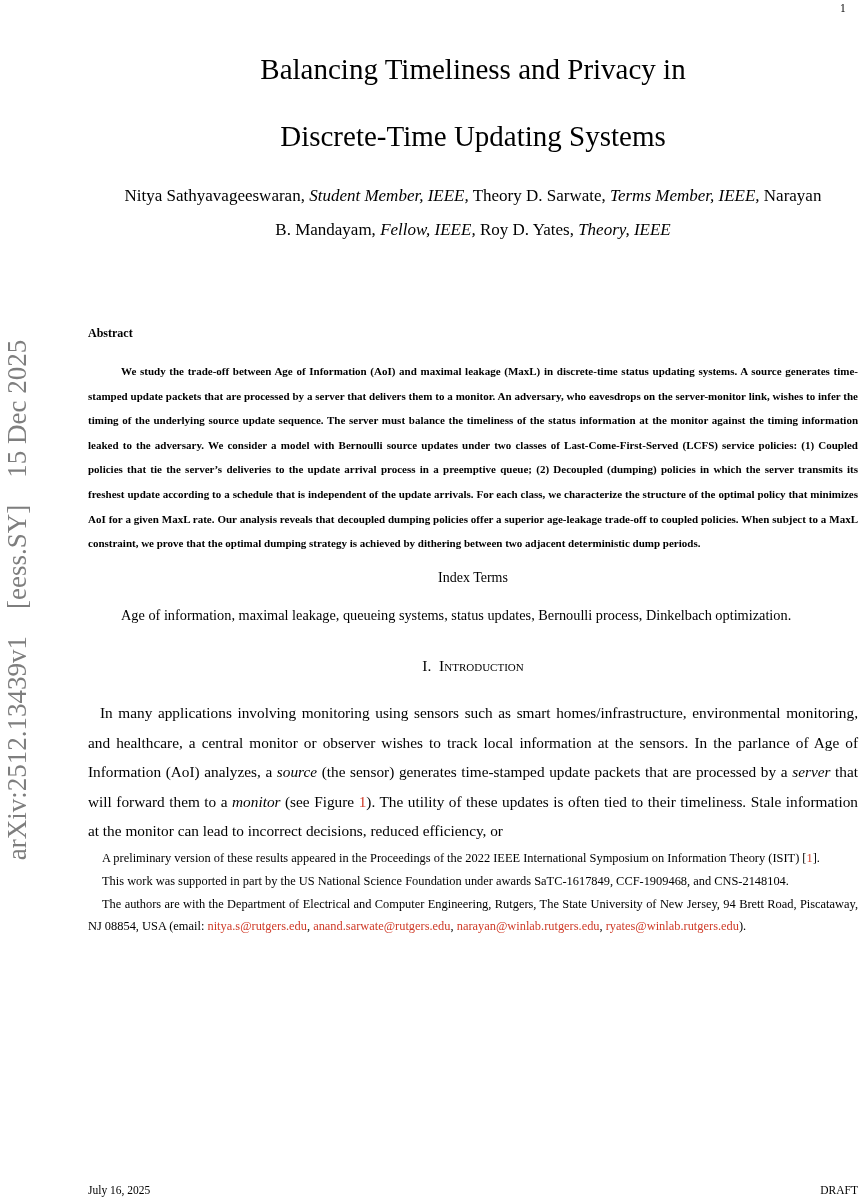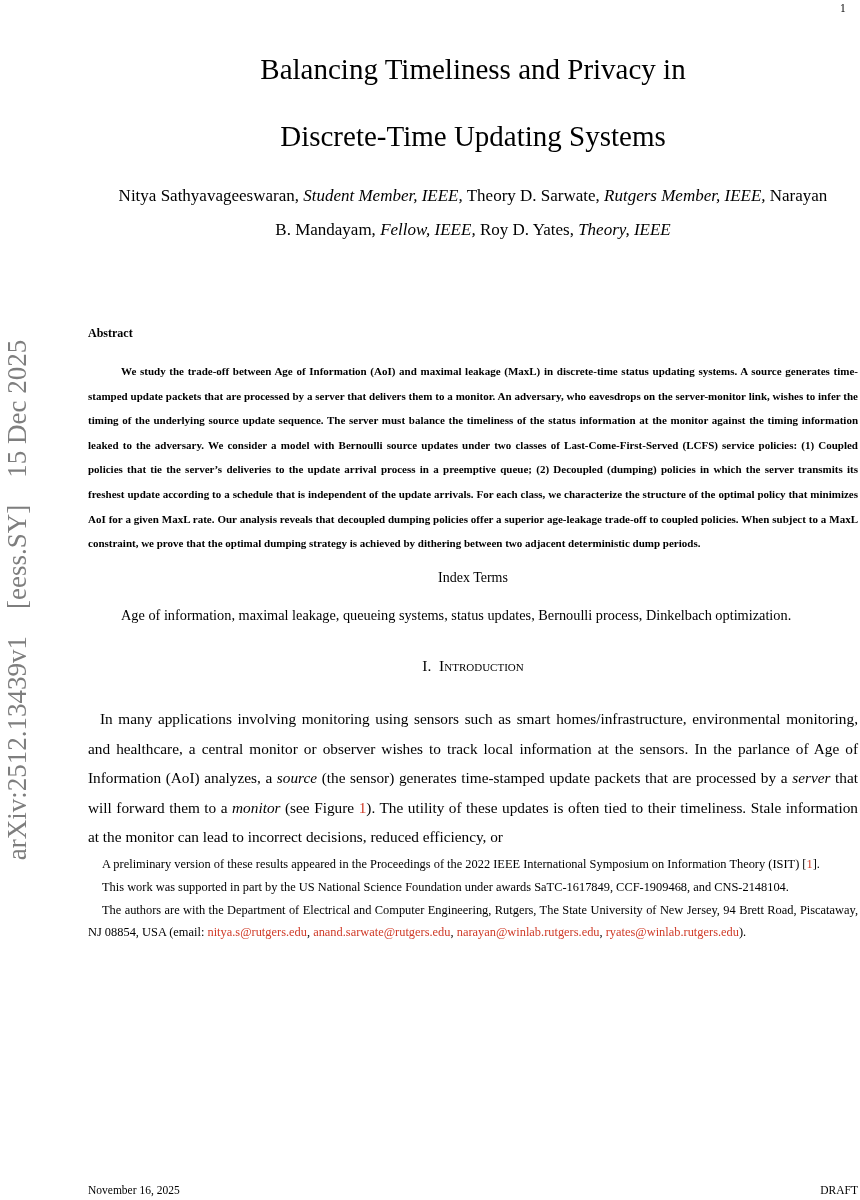--- a/index.html
+++ b/index.html
@@ -81,21 +81,21 @@
     text-align: justify;
     text-indent: 33px;
   }
   .section-head {
     margin-top: 30px;
     font-size: 15.5px;
     text-align: center;
     font-variant: small-caps;
   }
   .intro-para {
-    margin: 29px 0 0 0;
+    margin: 23px 0 0 0;
     font-size: 15.3px;
     line-height: 29.4px;
     text-align: justify;
     text-indent: 12px;
   }
   .footnotes {
     margin-top: 2px;
     font-size: 12.4px;
     line-height: 22.6px;
     text-align: justify;
@@ -124,21 +124,21 @@
   <div class="watermark">arXiv:2512.13439v1  [eess.SY]  15 Dec 2025</div>
 
   <div class="content">
 
     <div class="title">
       <div>Balancing Timeliness and Privacy in</div>
       <div>Discrete-Time Updating Systems</div>
     </div>
 
     <div class="authors">
-      <div><span>Nitya Sathyavageeswaran, </span><span class="it">Student Member, IEEE,</span><span> Theory D. Sarwate, </span><span class="it">Rutgers Member, IEEE,</span><span> Narayan</span></div>
+      <div><span>Nitya Sathyavageeswaran, </span><span class="it">Student Member, IEEE,</span><span> Theory D. Sarwate, </span><span class="it">Terms Member, IEEE,</span><span> Narayan</span></div>
       <div><span>B. Mandayam, </span><span class="it">Fellow, IEEE,</span><span> Roy D. Yates, </span><span class="it">Theory, IEEE</span></div>
     </div>
 
     <div class="abstract-head">Abstract</div>
     <p class="abstract-body">We study the trade-off between Age of Information (AoI) and maximal leakage (MaxL) in discrete-time status updating systems. A source generates time-stamped update packets that are processed by a server that delivers them to a monitor. An adversary, who eavesdrops on the server-monitor link, wishes to infer the timing of the underlying source update sequence. The server must balance the timeliness of the status information at the monitor against the timing information leaked to the adversary. We consider a model with Bernoulli source updates under two classes of Last-Come-First-Served (LCFS) service policies: (1) Coupled policies that tie the server’s deliveries to the update arrival process in a preemptive queue; (2) Decoupled (dumping) policies in which the server transmits its freshest update according to a schedule that is independent of the update arrivals. For each class, we characterize the structure of the optimal policy that minimizes AoI for a given MaxL rate. Our analysis reveals that decoupled dumping policies offer a superior age-leakage trade-off to coupled policies. When subject to a MaxL constraint, we prove that the optimal dumping strategy is achieved by dithering between two adjacent deterministic dump periods.</p>
 
     <div class="index-head">Index Terms</div>
     <p class="index-body">Age of information, maximal leakage, queueing systems, status updates, Bernoulli process, Dinkelbach optimization.</p>
 
     <div class="section-head">I. Introduction</div>
@@ -147,17 +147,17 @@
 
     <div class="footnotes">
       <p><span>A preliminary version of these results appeared in the Proceedings of the 2022 IEEE International Symposium on Information Theory (ISIT) [</span><span class="lk">1</span><span>].</span></p>
       <p><span>This work was supported in part by the US National Science Foundation under awards SaTC-1617849, CCF-1909468, and CNS-2148104.</span></p>
       <p><span>The authors are with the Department of Electrical and Computer Engineering, Rutgers, The State University of New Jersey, 94 Brett Road, Piscataway, NJ 08854, USA (email: </span><span class="em">nitya.s@rutgers.edu</span><span>, </span><span class="em">anand.sarwate@rutgers.edu</span><span>, </span><span class="em">narayan@winlab.rutgers.edu</span><span>, </span><span class="em">ryates@winlab.rutgers.edu</span><span>).</span></p>
     </div>
 
   </div>
 
   <div class="footer">
-    <span>November 16, 2025</span>
+    <span>July 16, 2025</span>
     <span>DRAFT</span>
   </div>
 
 </div>
 
 </body></html>

